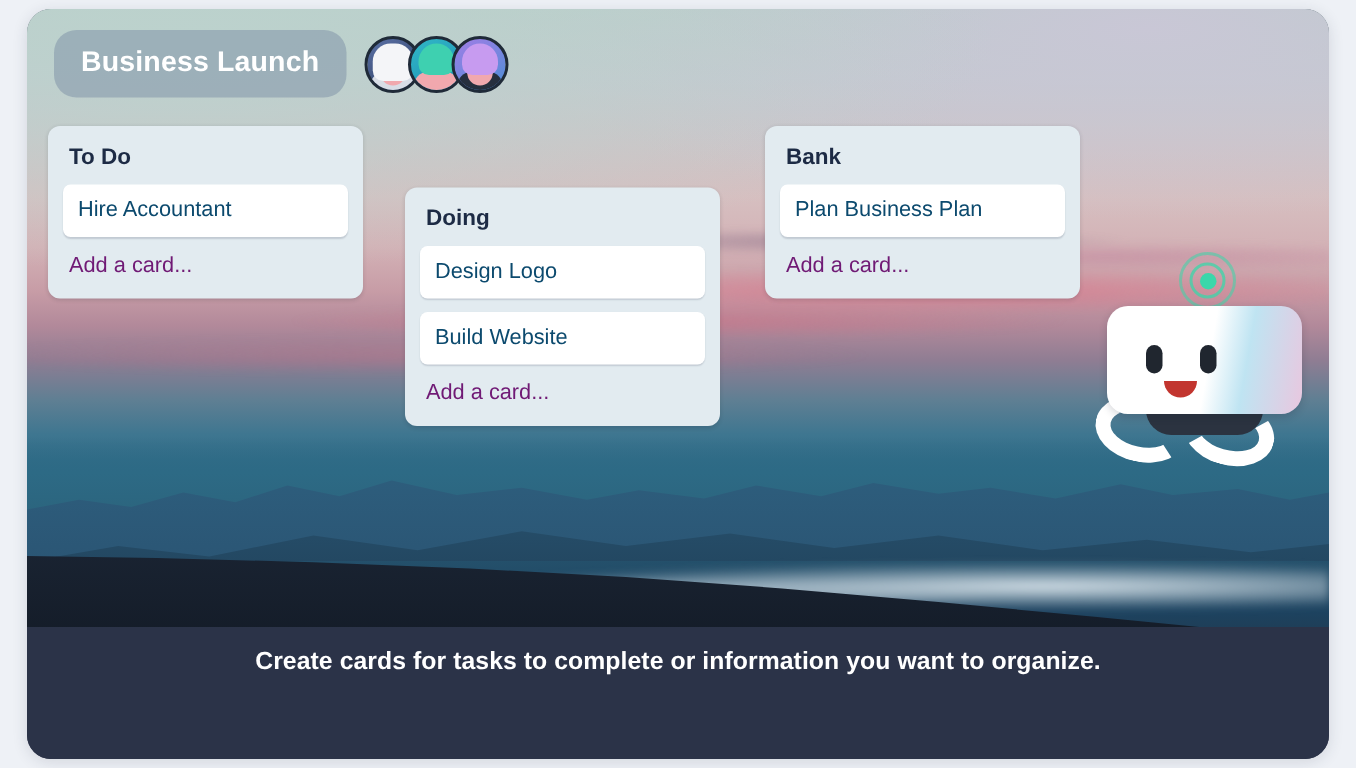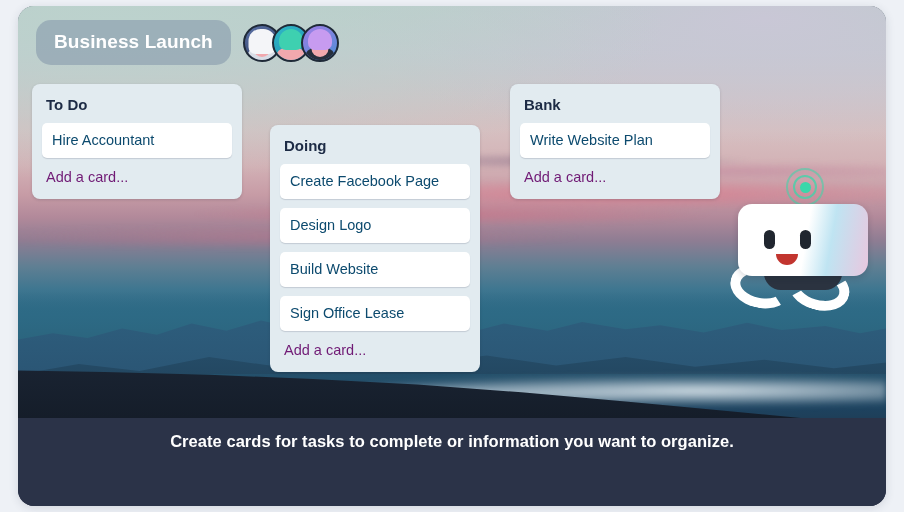--- a/index.html
+++ b/index.html
@@ -261,30 +261,28 @@
   <div id="board-canvas">
 
     <div class="column" id="column-todo">
       <div class="column-title">To Do</div>
       <div class="card">Hire Accountant</div>
       <div class="add-card">Add a card...</div>
     </div>
 
     <div class="column" id="column-doing">
       <div class="column-title">Doing</div>
-      <div class="card">Create Facebook Page</div>
       <div class="card">Design Logo</div>
       <div class="card">Build Website</div>
-      <div class="card">Sign Office Lease</div>
       <div class="add-card">Add a card...</div>
     </div>
 
     <div class="column" id="column-done">
       <div class="column-title">Bank</div>
-      <div class="card">Write Website Plan</div>
+      <div class="card">Plan Business Plan</div>
       <div class="add-card">Add a card...</div>
     </div>
 
   </div>
 
   <div id="robot">
     <div id="robot-beacon">
       <div id="robot-beacon-mid">
         <div id="robot-beacon-core"></div>
       </div>

